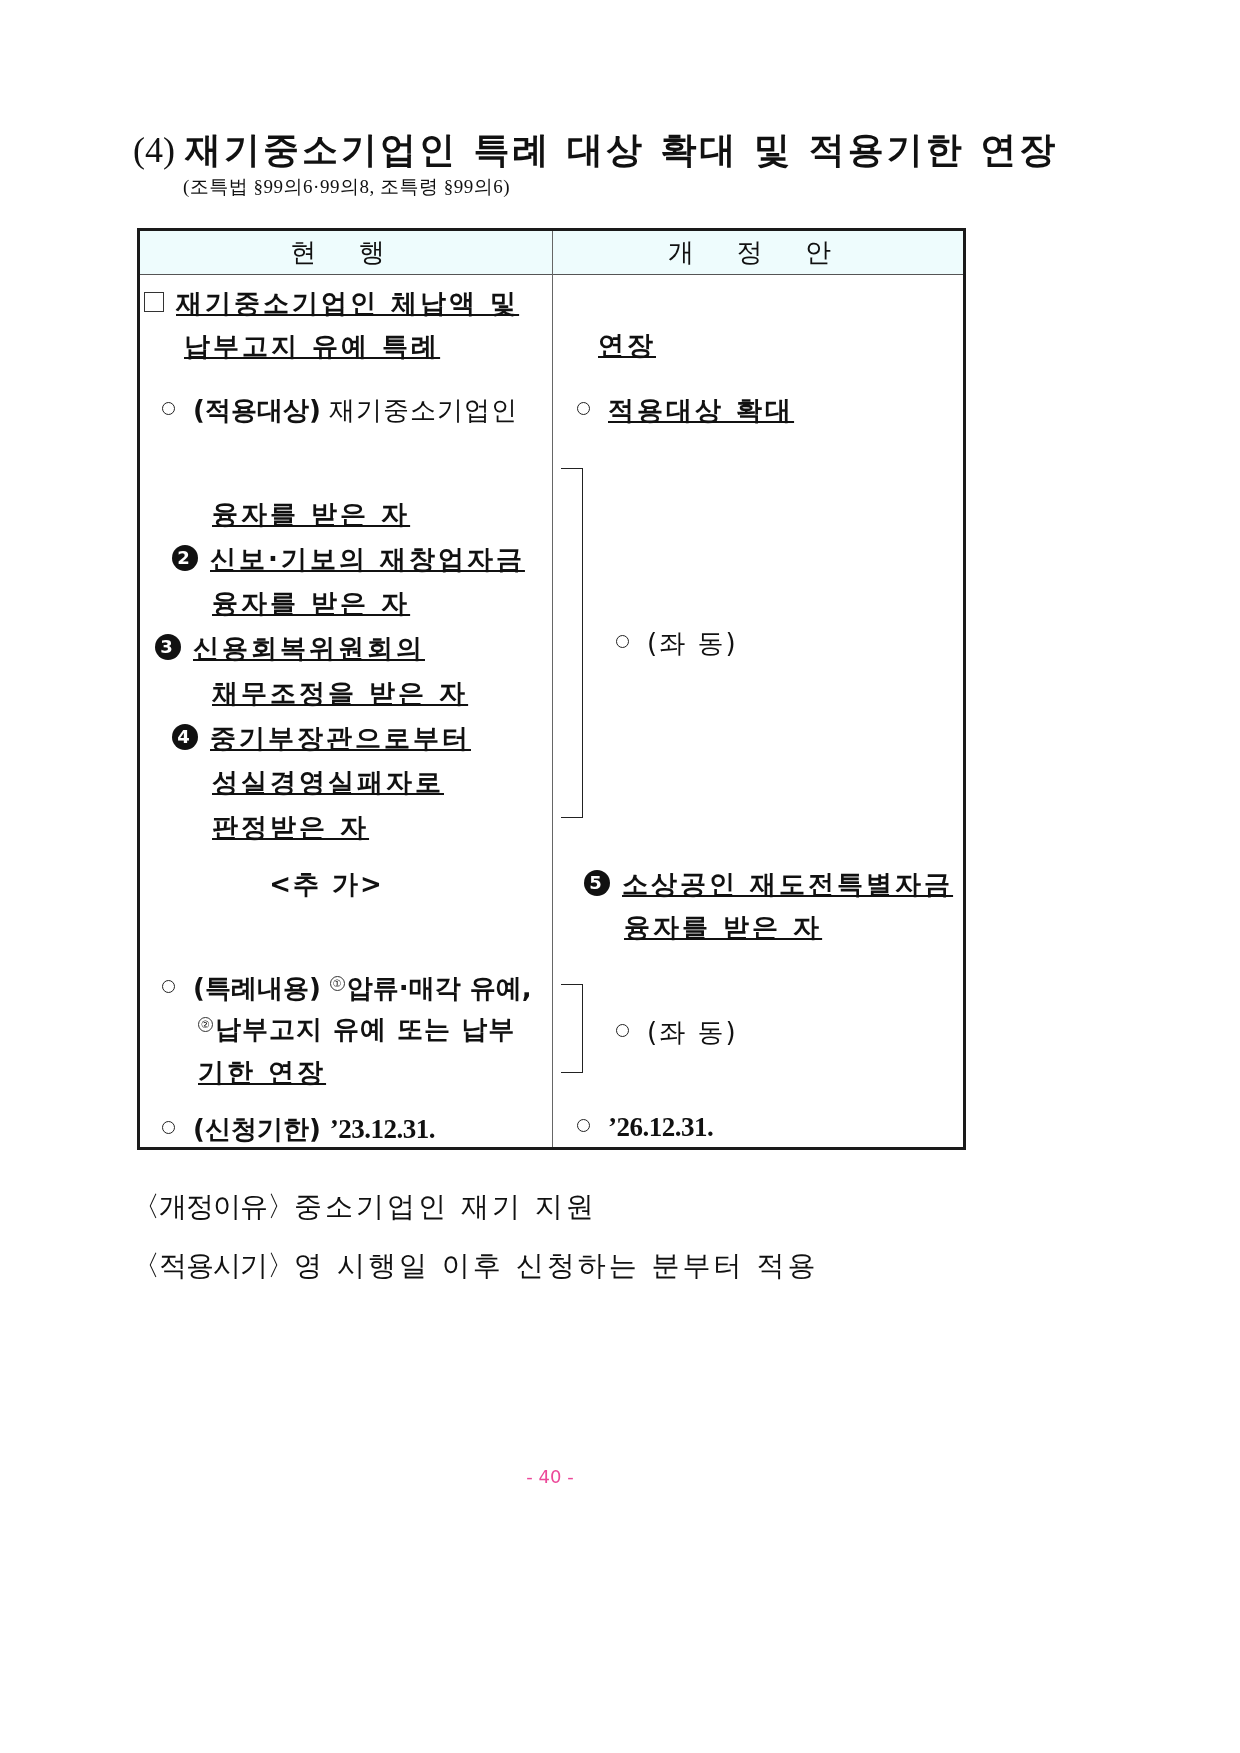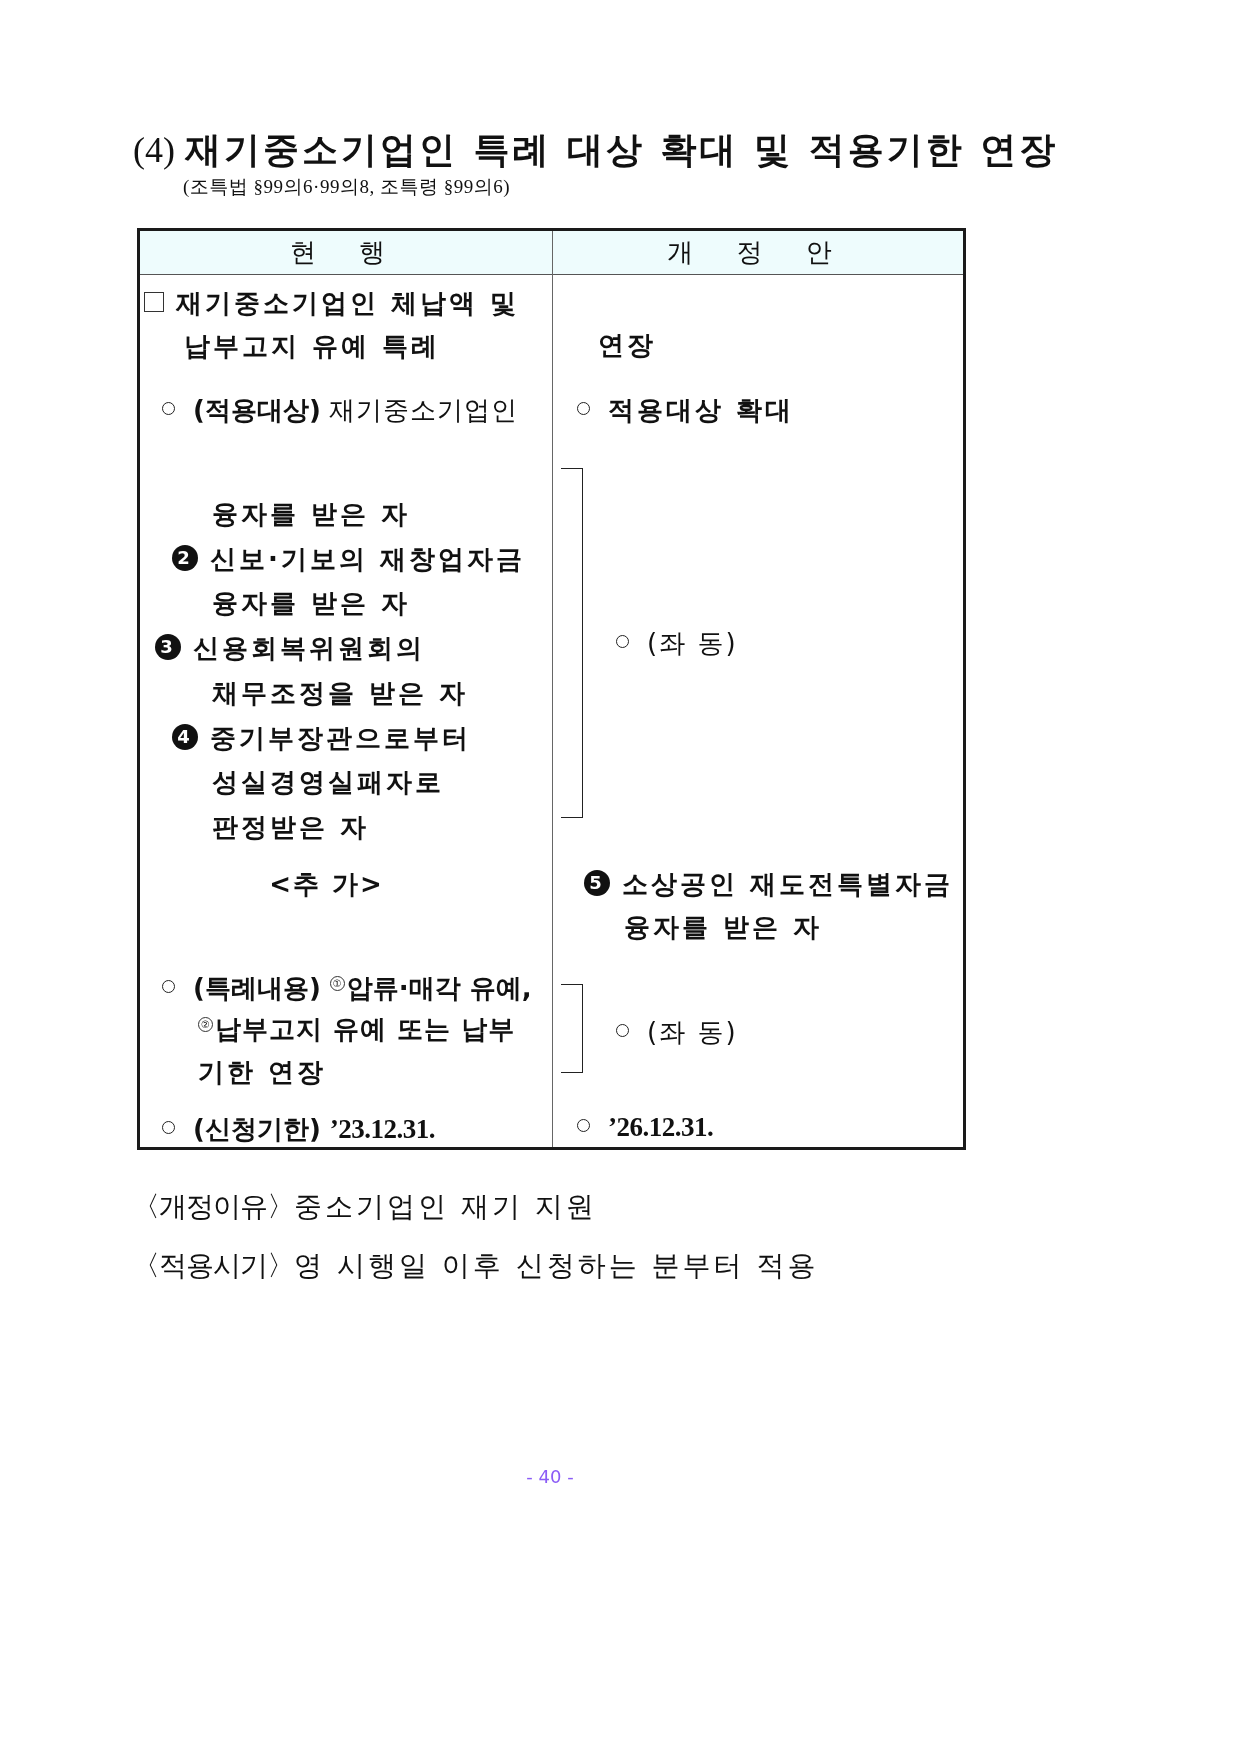--- a/index.html
+++ b/index.html
@@ -24,30 +24,30 @@
   .tbl {
     position: absolute; left: 137px; top: 228px; width: 829px; height: 922px;
     border: 3px solid #1a1a1a; box-sizing: border-box;
   }
   .tbl-head {
     position: absolute; left: 0; top: 0; right: 0; height: 43px;
     background: #eefcfd; border-bottom: 1px solid #555;
   }
   .tbl-head .h {
     position: absolute; top: 0; height: 43px; line-height: 43px; text-align: center;
-    font-size: 26px; font-family: Liberation Sans, sans-serif; letter-spacing: 18px;
+    font-size: 26px; font-family: Liberation Serif, serif; letter-spacing: 18px;
   }
   .h-left { left: 0; width: 413px; }
   .h-right { left: 414px; width: 409px; }
   .divider { position: absolute; left: 412px; top: 0; bottom: 0; width: 1px; background: #666; }
 
   .t { position: absolute; font-family: "DejaVu Sans", "Liberation Sans", sans-serif; font-size: 26px; white-space: nowrap; }
   .b { font-weight: bold; }
   .lt { font-weight: normal; }
-  .sp { letter-spacing: 3px; }
+  .sp { letter-spacing: 3px; text-decoration: underline; }
   .box-icon {
     display: inline-block; width: 18px; height: 18px; border: 1.5px solid #333;
     vertical-align: middle; margin-right: 12px; position: relative; top: -3px;
   }
   .circle-icon {
     display: inline-block; width: 11px; height: 11px; border: 1.5px solid #222; border-radius: 50%;
     vertical-align: middle; margin-right: 18px; position: relative; top: -3px;
   }
   .num-icon {
     display: inline-block; width: 26px; height: 26px; border-radius: 50%; background: #111; color: #fff;
@@ -62,21 +62,21 @@
   }
   .bracket {
     position: absolute; border-top: 1.5px solid #222; border-right: 1.5px solid #222; border-bottom: 1.5px solid #222;
   }
   .serifnum { font-family: "Liberation Serif", serif; font-weight: bold; font-size: 27px; letter-spacing: -0.5px; }
 
   .note { position: absolute; left: 132px; font-size: 28px; font-family: "DejaVu Sans", sans-serif; white-space: nowrap; }
   .note .lab { font-weight: normal; letter-spacing: -1px; }
   .note .txt { letter-spacing: 3px; font-weight: 300; }
 
-  .page-num { position: absolute; left: 0; width: 1100px; top: 1466px; text-align: center; font-size: 18px; font-family: "DejaVu Sans", sans-serif; color: #8b5cf6; }
+  .page-num { position: absolute; left: 0; width: 1100px; top: 1466px; text-align: center; font-size: 18px; font-family: "DejaVu Sans", sans-serif; color: #ec4899; }
 </style>
 </head>
 <body>
 
 <div class="page">
 
   <div class="sec-title">
     <span class="num">(4)</span><span>재기중소기업인 특례 대상 확대 및 적용기한 연장</span>
   </div>
   <div class="sec-ref">(조특법 §99의6·99의8, 조특령 §99의6)</div>

